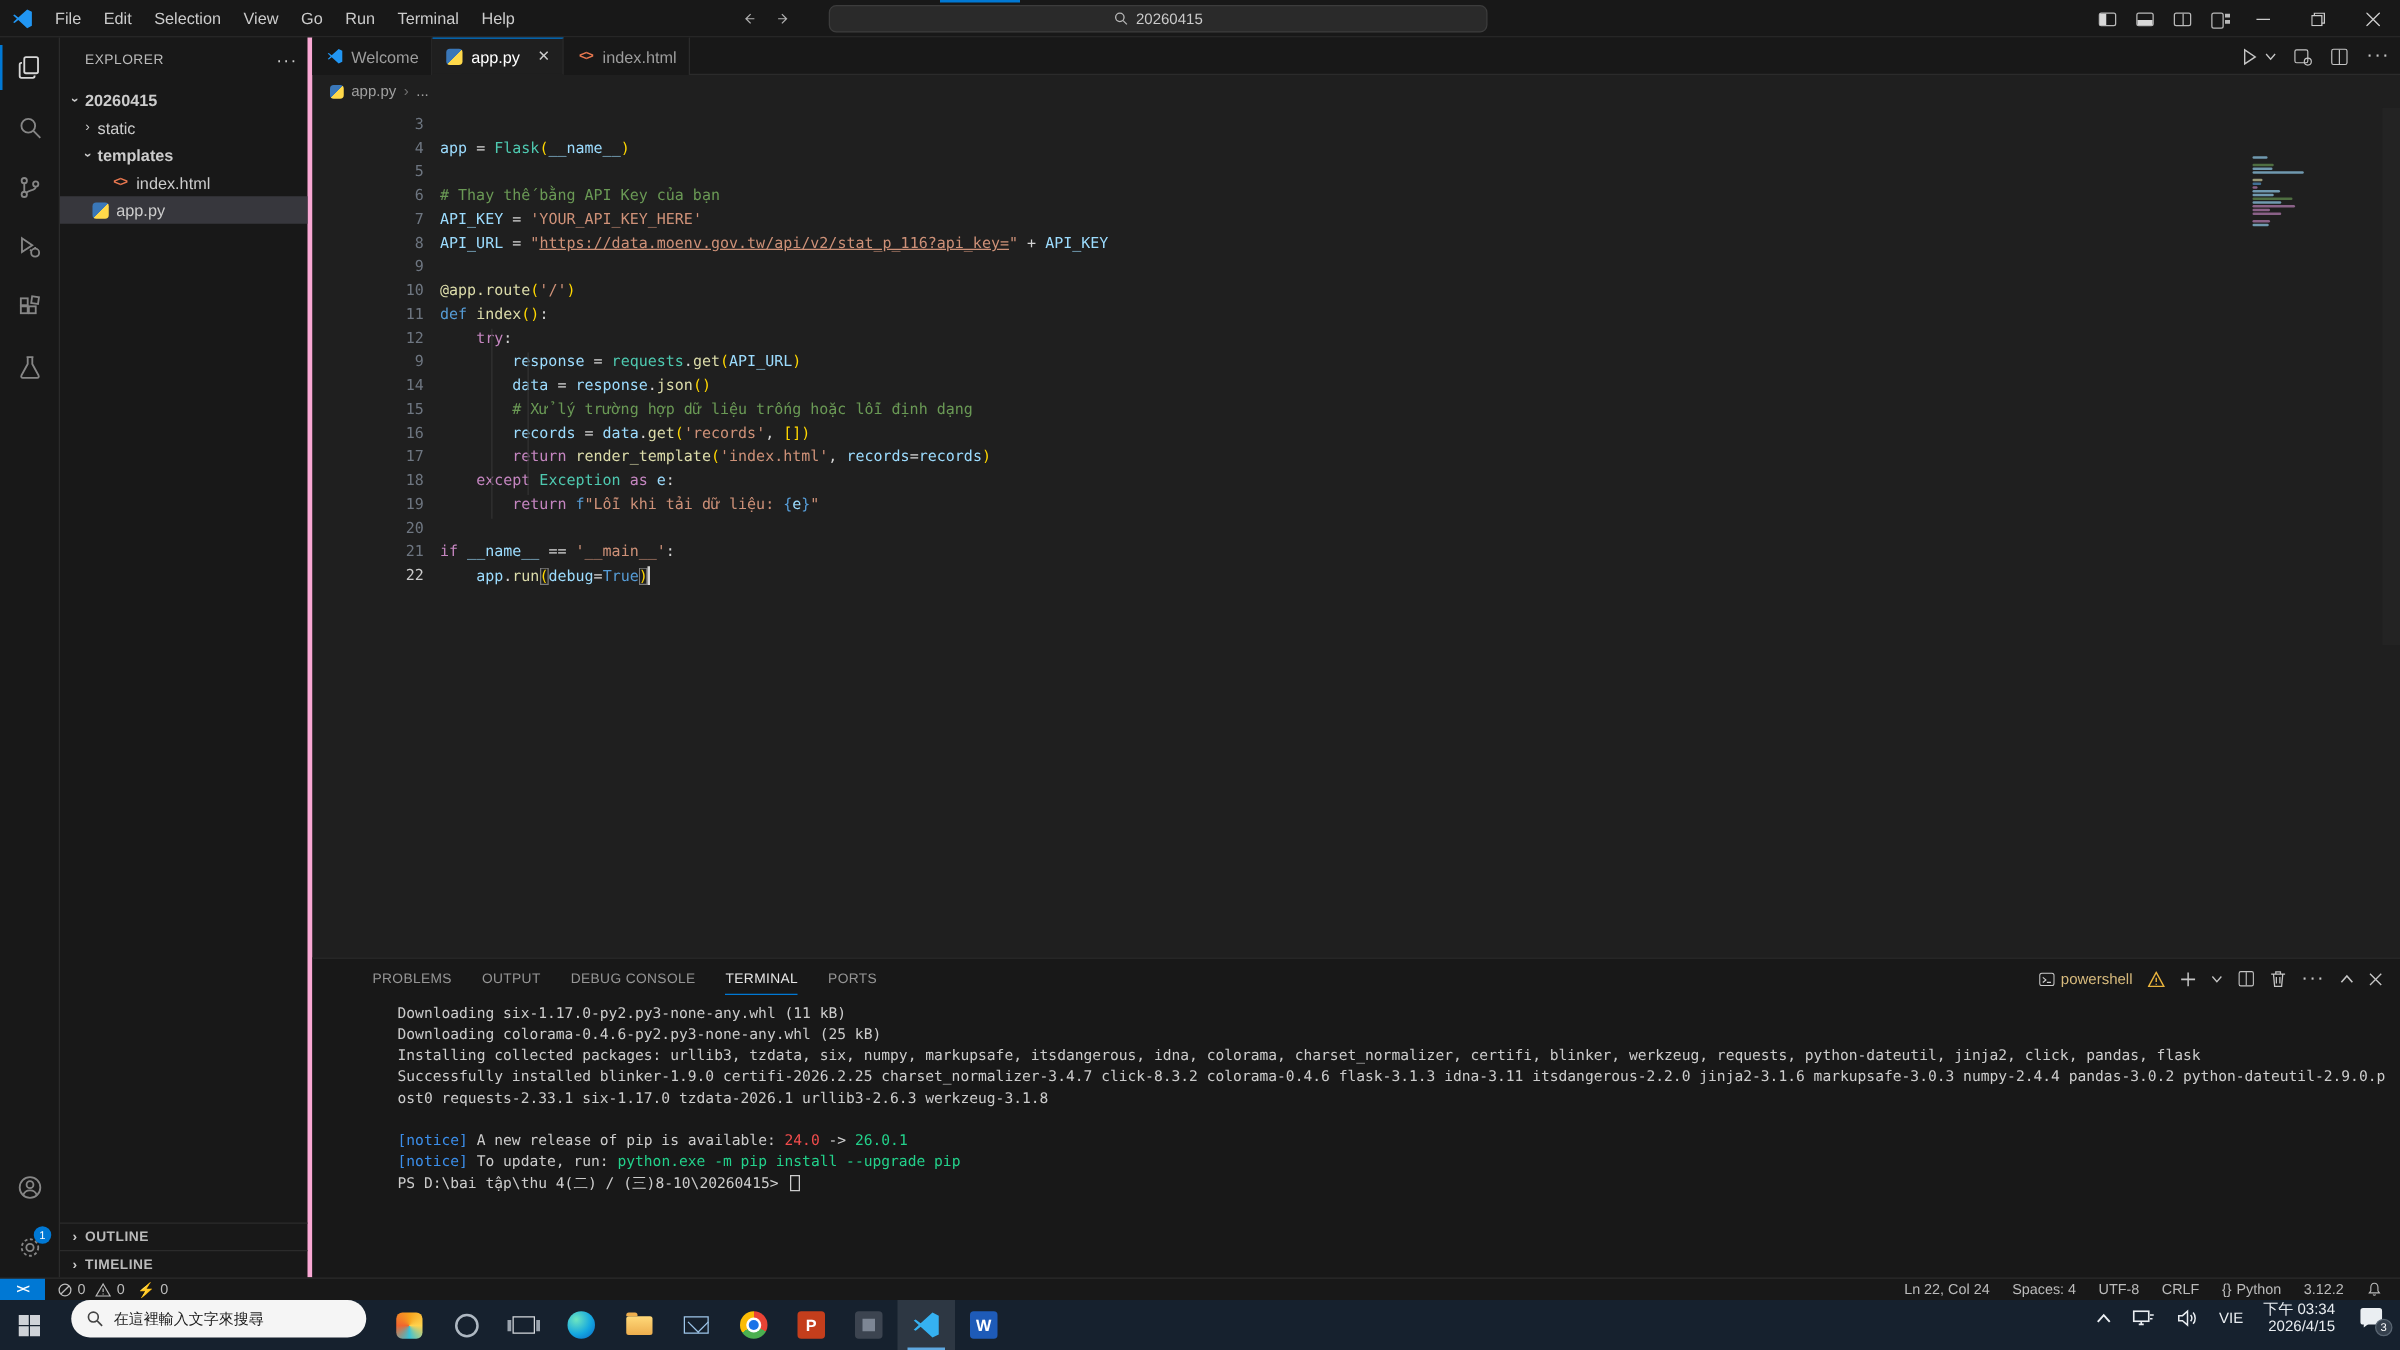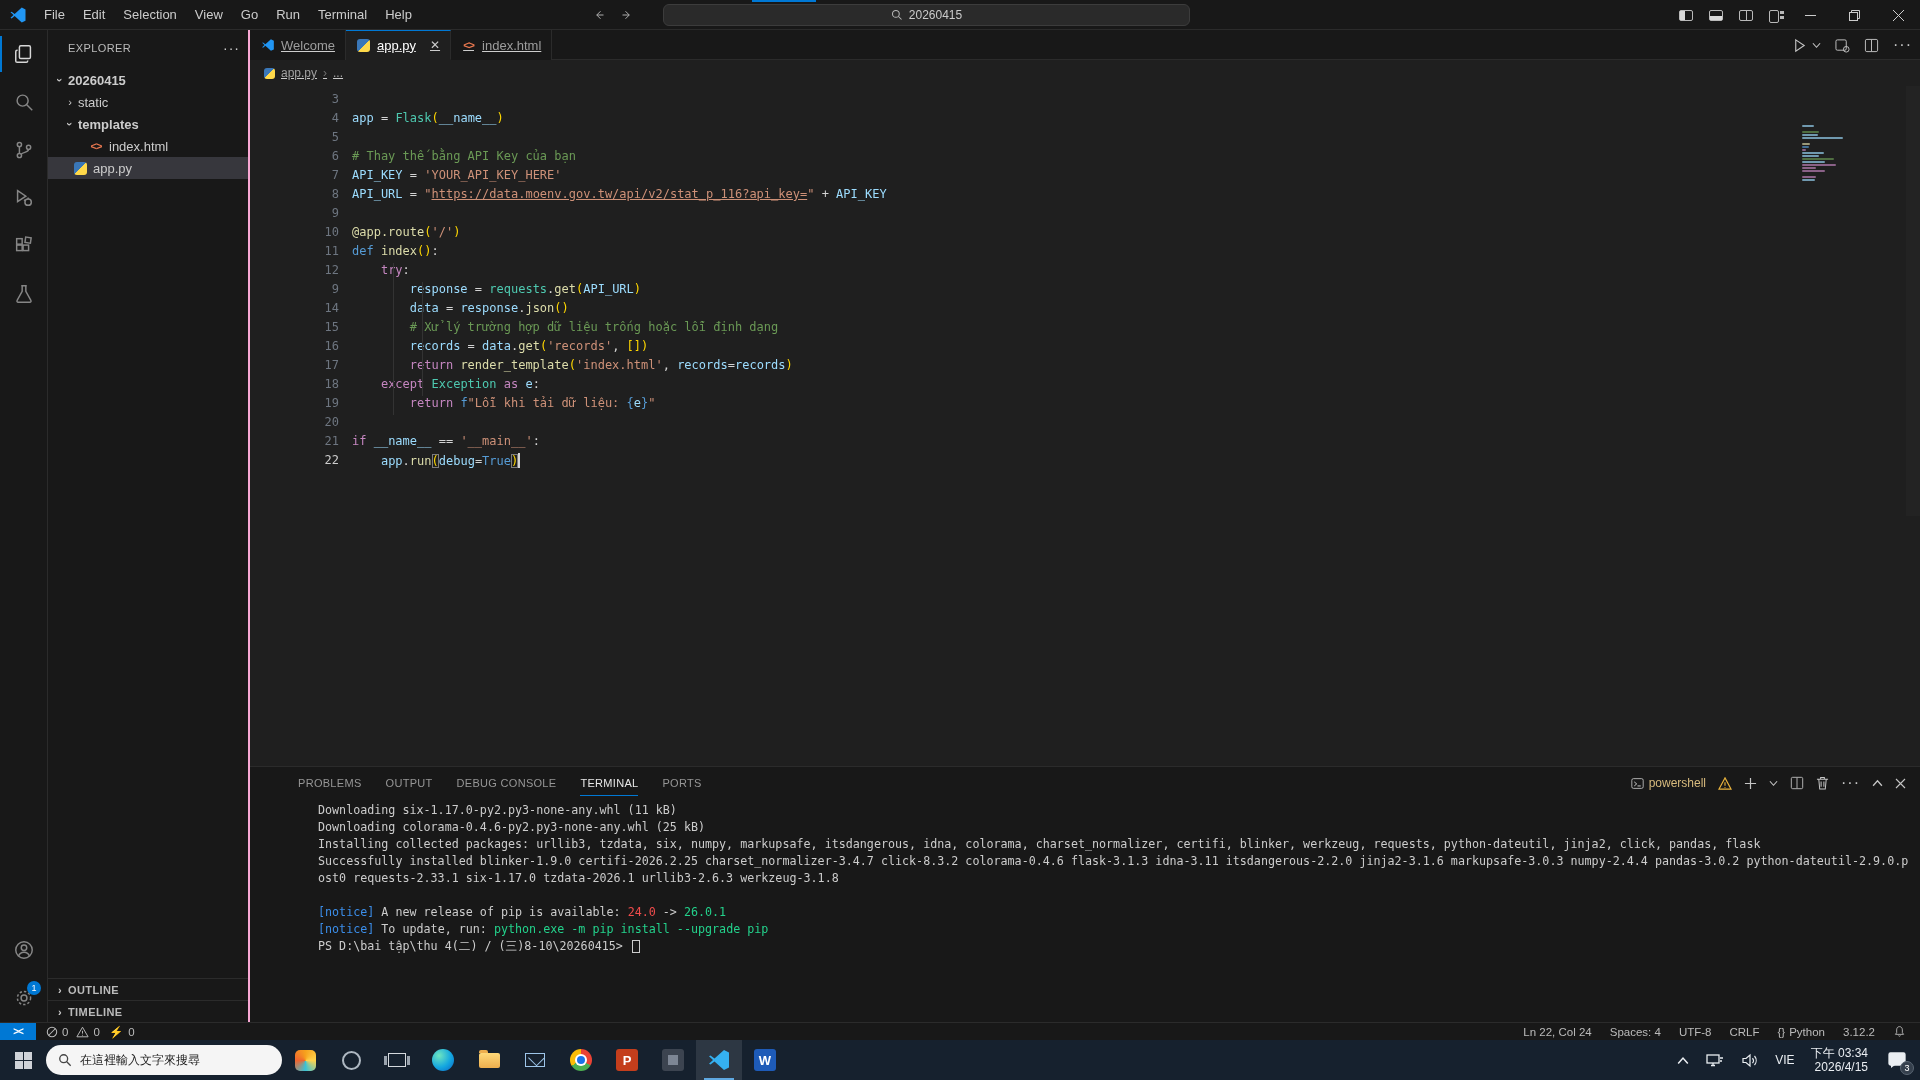--- a/index.html
+++ b/index.html
@@ -33,38 +33,38 @@
     border-right:1px solid #2b2b2b; }
   .act-icon { width:48px; height:48px; display:flex; align-items:center; justify-content:center; color:#868686; position:relative; }
   .act-icon.active { color:#d7d7d7; }
   .act-icon.active::before { content:""; position:absolute; left:0; top:6px; bottom:6px; width:2px; background:#0078d4; }
   .act-bottom { position:absolute; bottom:0; left:0; }
   .badge-dot { position:absolute; right:7px; top:7px; min-width:14px; height:14px; border-radius:8px;
     background:#0078d4; color:#fff; font-size:9px; display:flex; align-items:center; justify-content:center; }
 
   
   .sidebar { position:absolute; left:48px; top:30px; width:202px; height:992px; background:#181818;
-    border-right:2px solid #f9a8d4; font-size:13px; }
+    border-right:4px solid #f9a8d4; font-size:13px; }
   .sidebar-header { height:35px; display:flex; align-items:center; padding:0 8px 0 20px; }
   .sidebar-title { font-size:11px; color:#bbbbbb; letter-spacing:.4px; flex:1; }
   .sidebar-more { color:#cccccc; font-size:14px; letter-spacing:1px; }
   .tree { margin-top:4px; }
   .tree-row { height:22px; display:flex; align-items:center; color:#cccccc; cursor:default; white-space:nowrap; }
   .tree-row.selected { background:#37373d; }
   .chev { width:16px; text-align:center; color:#cccccc; font-size:11px; flex:none; }
   .chev.down { transform:rotate(90deg); }
   .ficon { width:16px; height:16px; margin-right:5px; flex:none; display:flex; align-items:center; justify-content:center; font-size:10px; }
   .html-glyph { color:#e8774f; font-weight:bold; font-size:11px; letter-spacing:-1px; }
   .py-glyph { width:13px; height:13px; border-radius:3px; background:linear-gradient(135deg,#3a77b8 50%,#ffd94a 50%); }
   .section-hdr { height:22px; display:flex; align-items:center; border-top:1px solid #2b2b2b; padding-left:4px;
     font-size:11px; color:#bbbbbb; letter-spacing:.4px; font-weight:bold; }
   .sidebar-bottom { position:absolute; bottom:0; left:0; right:0; }
 
   
-  .editor-col { position:absolute; left:250px; top:30px; width:1670px; height:992px; background:#1f1f1f;text-decoration:underline; }
+  .editor-col { position:absolute; left:250px; top:30px; width:1670px; height:992px; background:#1f1f1f; }
   .tabbar { height:30px; background:#181818; border-bottom:1px solid #2b2b2b; display:flex; position:relative; }
   .tab { height:30px; display:flex; align-items:center; gap:6px; padding:0 10px; font-size:13px;
     color:#9d9d9d; background:#181818; border-right:1px solid #2b2b2b; position:relative; }
   .tab.active { background:#1f1f1f; color:#ffffff; border-top:1px solid #0078d4; border-bottom:1px solid #1f1f1f; }
   .tab .close { margin-left:8px; font-size:12px; color:#cccccc; }
   .tab-icon { width:15px; height:15px; display:flex; align-items:center; justify-content:center; }
   .editor-actions { position:absolute; right:8px; top:0; height:30px; display:flex; align-items:center; gap:14px; color:#c5c5c5; }
   .breadcrumb { height:26px; display:flex; align-items:center; gap:6px; padding-left:14px; font-size:12px; color:#a0a0a0; }
   .code-area { position:absolute; left:0; top:56px; right:0; bottom:256px; overflow:hidden;
     font-family:"DejaVu Sans Mono", monospace; font-size:12px; padding-top:6px; }
@@ -98,21 +98,21 @@
   .statusbar { position:absolute; left:0; top:1022px; width:1920px; height:18px; background:#181818;
     border-top:1px solid #2b2b2b; display:flex; align-items:center; font-size:11.5px; color:#bbbbbb; }
   .remote { width:36px; height:18px; background:#0078d4; color:#fff; display:flex; align-items:center;
     justify-content:center; font-size:10px; font-weight:bold; letter-spacing:-1px; flex:none; }
   .st-item { display:flex; align-items:center; gap:4px; margin-left:10px; }
   .st-right { margin-left:auto; display:flex; align-items:center; gap:18px; padding-right:14px; }
   .st-right .st-item { margin-left:0; }
 
   
   .taskbar { position:absolute; left:0; top:1040px; width:1920px; height:40px; background:#16212e;
-    display:flex; align-items:center; }
+    display:flex; align-items:flex-start;gap:11px; }
   .start { width:46px; height:40px; display:flex; align-items:center; justify-content:center; }
   .win-grid { width:17px; height:17px; display:grid; grid-template-columns:8px 8px; grid-template-rows:8px 8px; gap:1px; }
   .win-grid div { background:#cfd3d8; }
   .search-pill { width:236px; height:30px; background:#f5f5f5; border-radius:15px; display:flex; align-items:center;
     gap:8px; padding-left:12px; color:#1b1b1b; font-size:12px; }
   .tb-icons { display:flex; align-items:center; }
   .tb-slot { width:46px; height:40px; display:flex; align-items:center; justify-content:center; position:relative; }
   .tb-slot.running::after { content:""; position:absolute; bottom:0; left:8px; right:8px; height:2px; background:#5fa8e0; }
   .tb-slot.active-app { background:rgba(255,255,255,.10); }
   .circ { border-radius:50%; }

